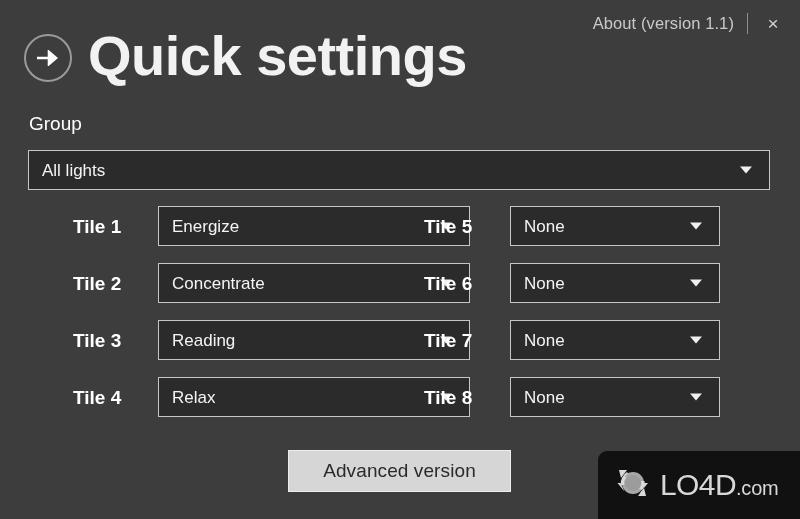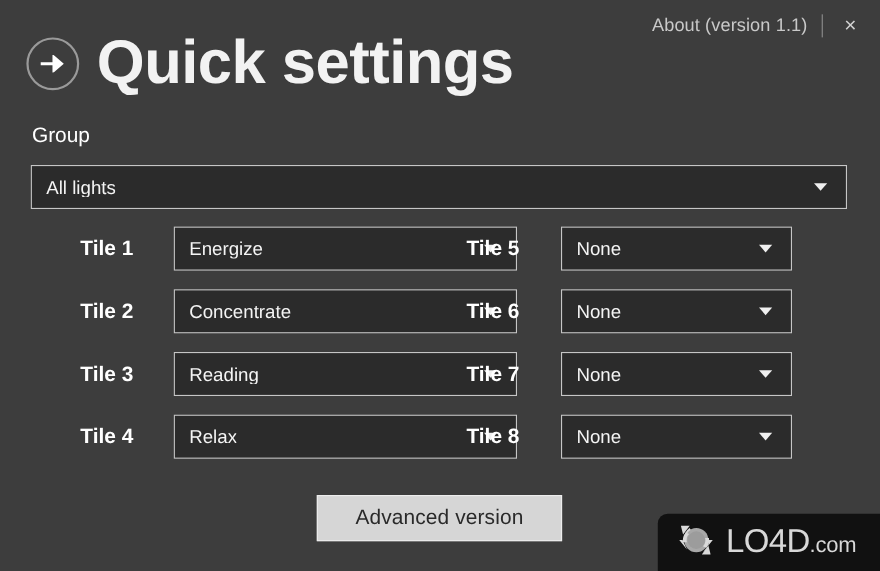--- a/index.html
+++ b/index.html
@@ -181,21 +181,21 @@
     cursor: pointer;
     letter-spacing: .1px;
   }
 
   
   .watermark {
     position: absolute;
     right: 0;
     bottom: 0;
     width: 202px;
-    height: 52px;
+    height: 68px;
     background: #111111;
     border-top-left-radius: 9px;
     display: flex;
     align-items: center;
     padding-left: 12px;
     box-sizing: border-box;
   }
   .wm-logo { flex: none; margin-right: 6px; }
   .wm-text {
     color: #d8d8d8;

